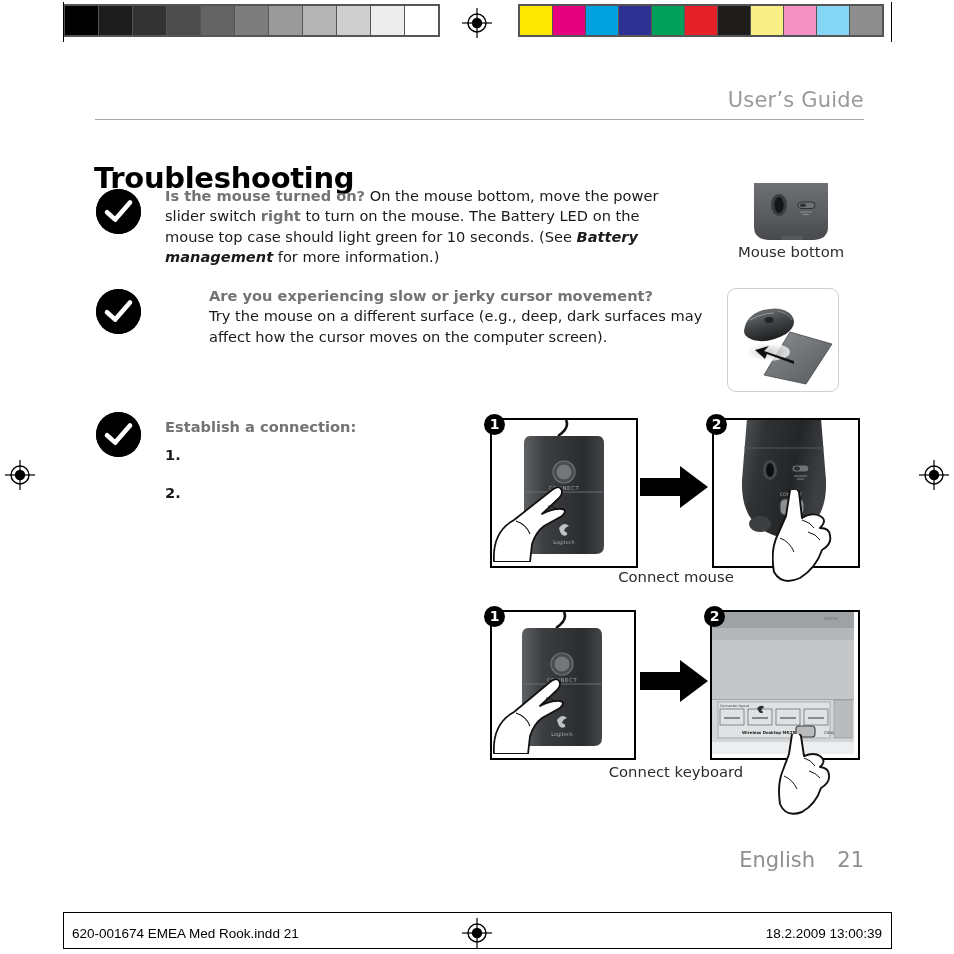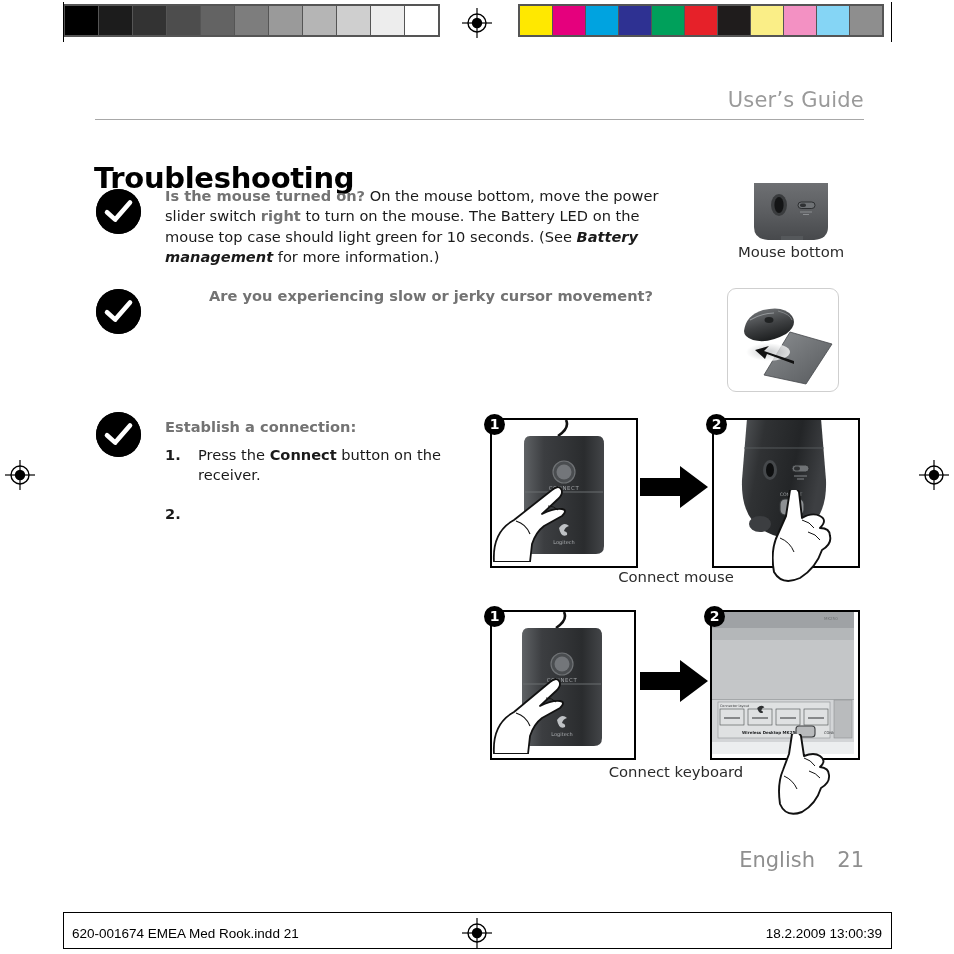--- a/index.html
+++ b/index.html
@@ -264,37 +264,37 @@
 
   <div class="tip" style="left:0; top:0;">
     <div class="tick" style="left:96px; top:289px;">
       <svg width="45" height="45" viewBox="0 0 45 45">
         <circle cx="22.5" cy="22.5" r="22.5" fill="#000"></circle>
         <path d="M11 23.2 L19.2 30.6 L34 13.5" fill="none" stroke="#fff" stroke-width="4.6" stroke-linecap="round" stroke-linejoin="round"></path>
       </svg>
     </div>
     <div class="tip-body" style="left:165px; top:286px; width:525px;margin-left:44px;">
       <b>Are you experiencing slow or jerky cursor movement?</b><br>
+      <span>Try the mouse on a different surface (e.g., deep, dark surfaces may affect how the cursor moves on the computer screen).</span>
     </div>
   </div>
 
   <div class="tip" style="left:0; top:0;">
     <div class="tick" style="left:96px; top:412px;">
       <svg width="45" height="45" viewBox="0 0 45 45">
         <circle cx="22.5" cy="22.5" r="22.5" fill="#000"></circle>
         <path d="M11 23.2 L19.2 30.6 L34 13.5" fill="none" stroke="#fff" stroke-width="4.6" stroke-linecap="round" stroke-linejoin="round"></path>
       </svg>
     </div>
     <div class="tip-body" style="left:165px; top:417px; width:300px;">
       <b>Establish a connection:</b>
     </div>
     <div class="olist" style="left:165px; top:436px; width:305px;">
       <div class="row">
         <div class="num">1.</div>
-        <div class="txt"><span>Press the </span><b>Connect</b><span> button on the receiver.</span></div>
       </div>
       <div class="row" style="margin-top:18px;">
         <div class="num">2.</div>
       </div>
     </div>
   </div>
 
 
   <div style="position:absolute; left:748px; top:183px;">
     <svg width="86" height="58" viewBox="0 0 86 58">

